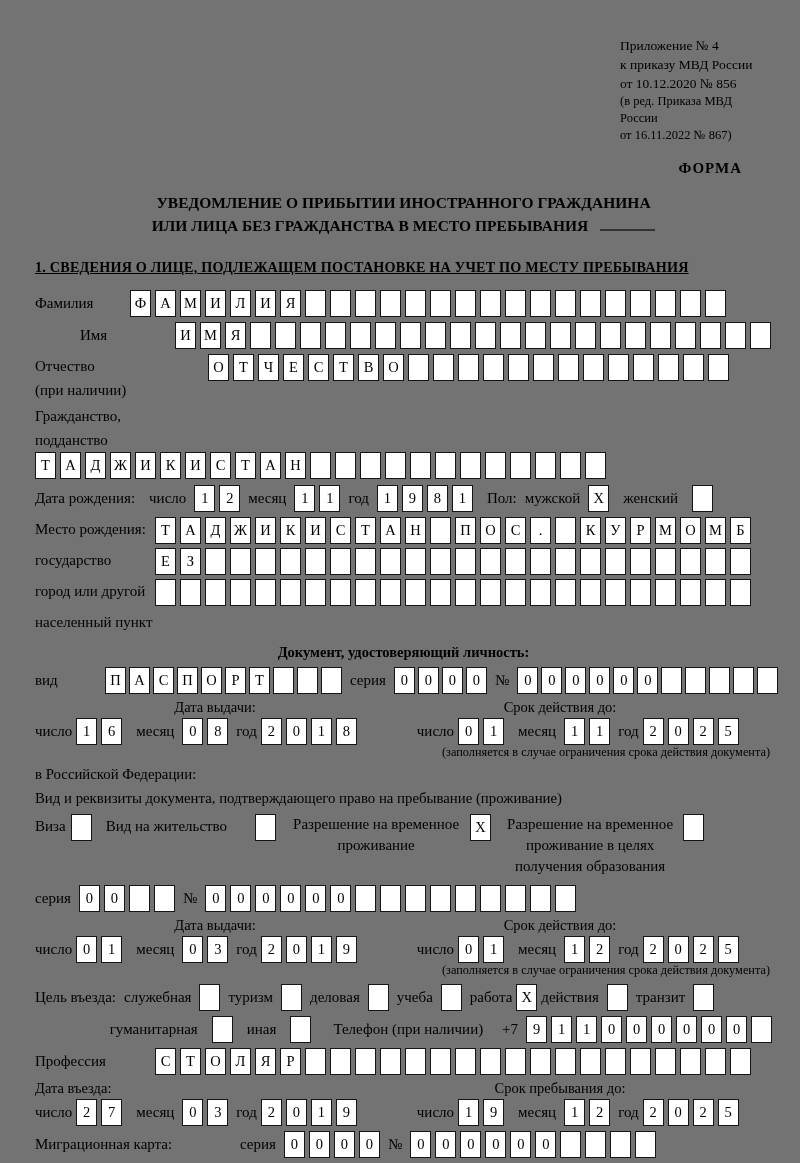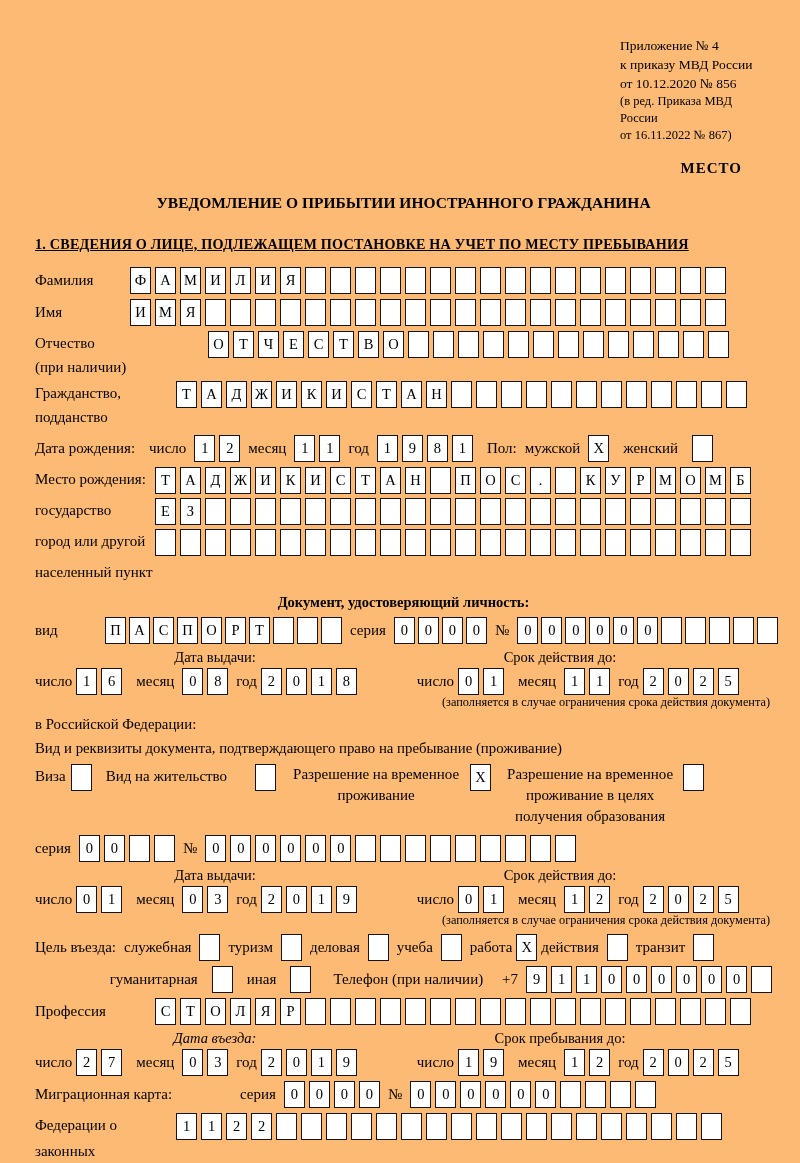--- a/index.html
+++ b/index.html
@@ -1,18 +1,18 @@
 <!DOCTYPE html>
 <html><head>
 <meta charset="utf-8">
 <style>
   * { margin:0; padding:0; box-sizing:border-box; }
   body { background:#fff; }
   .page {
-    width:800px; height:1163px; overflow:hidden; background:#fdba74; color:#000;
+    width:800px; height:1163px; overflow:hidden; background:#737373; color:#000;
     font-family:"Liberation Serif","DejaVu Serif",serif; font-size:15px;
     padding:36px 28px 0 35px; position:relative;
   }
   .appendix { margin-left:585px; font-size:13.5px; line-height:19px; }
   .appendix .ed { font-size:12.5px; line-height:17px; }
   .appendix .ed:first-of-type { margin-top:4px; }
   .forma { text-align:right; font-weight:bold; font-size:15px; letter-spacing:1px; margin:16px 30px 0 0; }
   .title { text-align:center; font-weight:bold; font-size:15.5px; line-height:23px; margin-top:14px; }
   .blank-line { display:inline-block; width:55px; border-bottom:2px solid #333; margin-left:12px; }
   .sec1 { font-weight:bold; font-size:14.2px; margin-top:22px; letter-spacing:.2px; margin-bottom:14px;text-decoration:underline; }
@@ -39,24 +39,25 @@
 <div class="page">
 
   <div class="appendix">
     <div>Приложение № 4</div>
     <div>к приказу МВД России</div>
     <div>от 10.12.2020 № 856</div>
     <div class="ed">(в ред. Приказа МВД России</div>
     <div class="ed">от 16.11.2022 № 867)</div>
   </div>
 
-  <div class="forma">МЕСТО</div>
+  <div class="forma">ФОРМА</div>
 
   <div class="title">
     <div>УВЕДОМЛЕНИЕ О ПРИБЫТИИ ИНОСТРАННОГО ГРАЖДАНИНА</div>
+    <div><span>ИЛИ ЛИЦА БЕЗ ГРАЖДАНСТВА В МЕСТО ПРЕБЫВАНИЯ</span><span class="blank-line"></span></div>
   </div>
 
   <div class="sec1">1. СВЕДЕНИЯ О ЛИЦЕ, ПОДЛЕЖАЩЕМ ПОСТАНОВКЕ НА УЧЕТ ПО МЕСТУ ПРЕБЫВАНИЯ</div>
 
   <div class="frow">
     <span class="lbl" style="width:95px;">Фамилия</span>
     <span class="boxes">
         <span class="cbox">Ф</span>
         <span class="cbox">А</span>
         <span class="cbox">М</span>
@@ -78,21 +79,21 @@
         <span class="cbox"></span>
         <span class="cbox"></span>
         <span class="cbox"></span>
         <span class="cbox"></span>
         <span class="cbox"></span>
         <span class="cbox"></span>
       </span>
   </div>
 
   <div class="frow">
-    <span class="lbl" style="width:95px;">Имя</span>
+    <span class="lbl" style="width:95px;margin-left:45px;">Имя</span>
     <span class="boxes">
         <span class="cbox">И</span>
         <span class="cbox">М</span>
         <span class="cbox">Я</span>
         <span class="cbox"></span>
         <span class="cbox"></span>
         <span class="cbox"></span>
         <span class="cbox"></span>
         <span class="cbox"></span>
         <span class="cbox"></span>
@@ -137,21 +138,21 @@
         <span class="cbox"></span>
         <span class="cbox"></span>
         <span class="cbox"></span>
         <span class="cbox"></span>
         <span class="cbox"></span>
         <span class="cbox"></span>
         <span class="cbox"></span>
       </span>
   </div>
 
-  <div class="frow" style="margin-bottom:6px;">
+  <div class="frow" style="margin-bottom:6px;flex-direction:column;">
     <span class="col" style="width:141px;">
       <span class="lbl2">Гражданство,</span>
       <span class="lbl2">подданство</span>
     </span>
     <span class="boxes">
         <span class="cbox">Т</span>
         <span class="cbox">А</span>
         <span class="cbox">Д</span>
         <span class="cbox">Ж</span>
         <span class="cbox">И</span>
@@ -586,21 +587,21 @@
         <span class="cbox"></span>
         <span class="cbox"></span>
         <span class="cbox"></span>
         <span class="cbox"></span>
         <span class="cbox"></span>
         <span class="cbox"></span>
       </span>
   </div>
 
   <div class="dhead">
-    <span style="width:360px;text-align:center;font-style:italic;">Дата въезда:</span>
+    <span style="width:360px;">Дата въезда:</span>
     <span style="width:330px;text-align:center;">Срок пребывания до:</span>
   </div>
   <div class="frow">
     <span class="lbl">число</span>
       <span style="width:4px;"></span>
     <span class="boxes">
         <span class="cbox">2</span>
         <span class="cbox">7</span>
       </span>
       <span class="gap14"></span>

